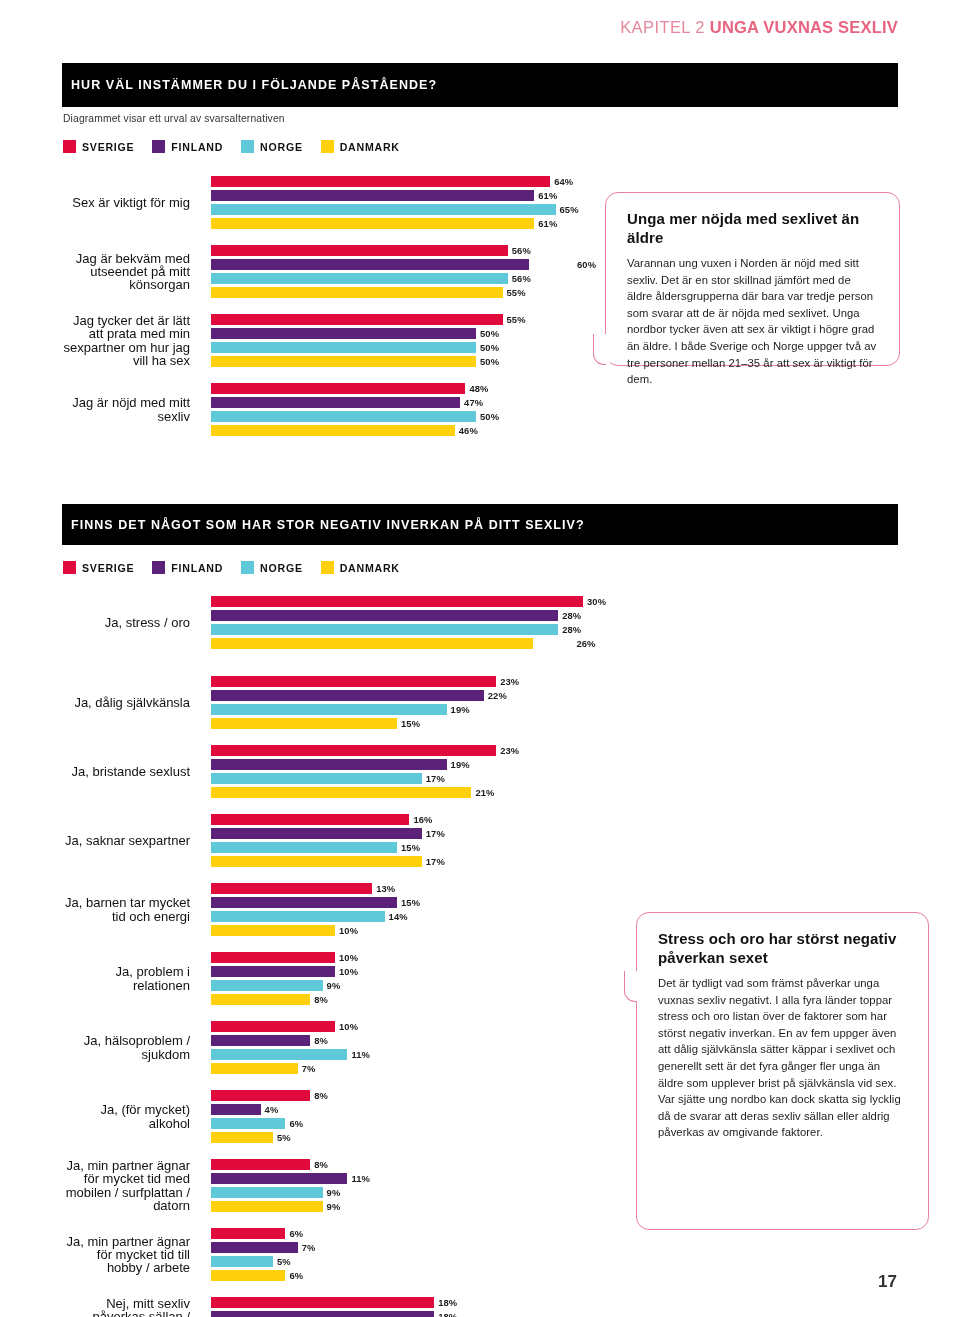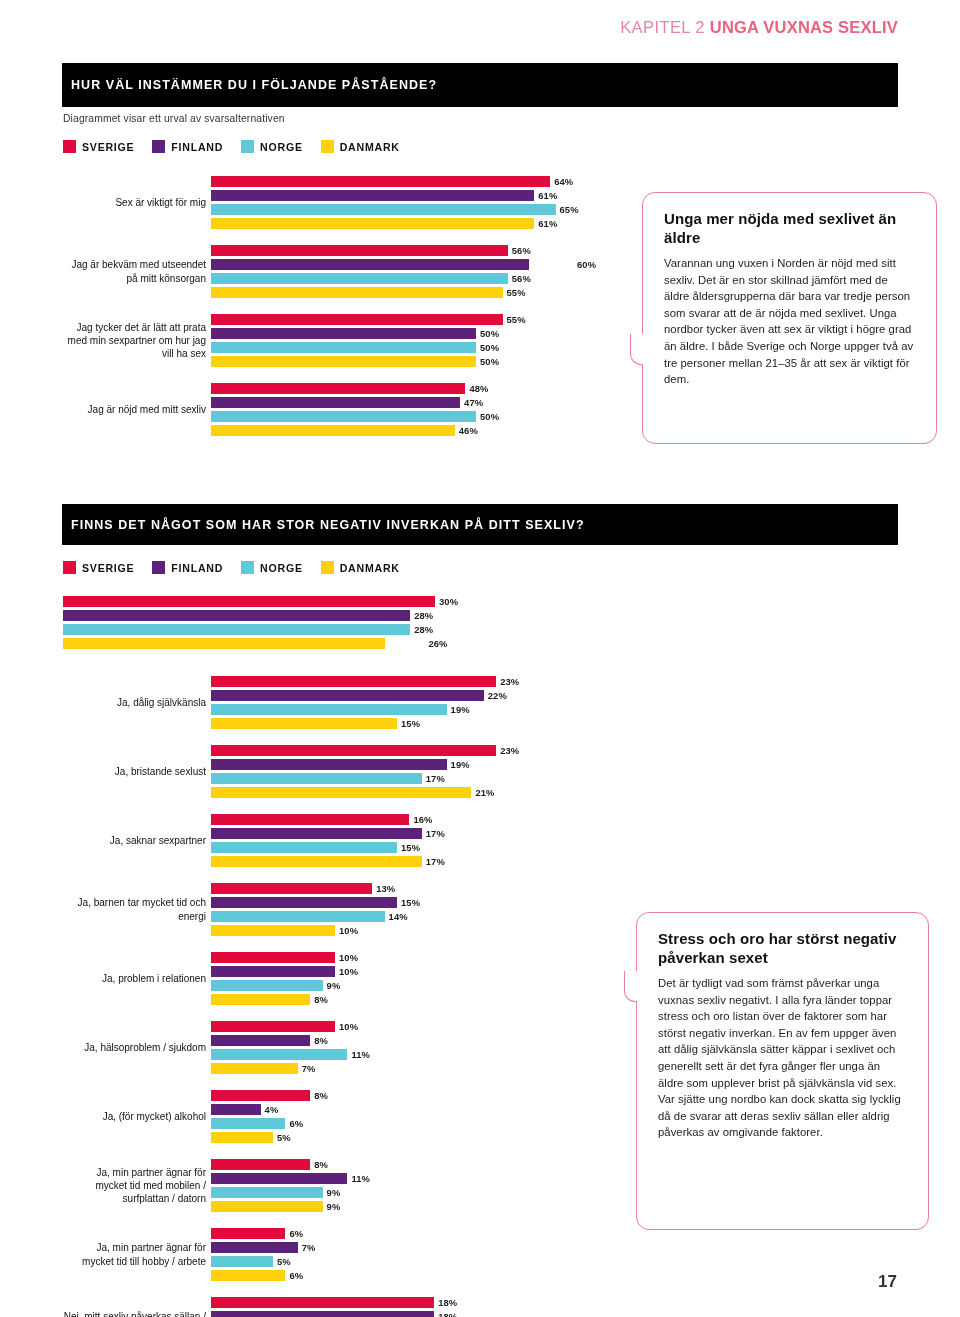--- a/index.html
+++ b/index.html
@@ -91,24 +91,24 @@
   }
   #chart1 { left: 63px; top: 176px; width: 560px; }
   #chart2 { left: 63px; top: 596px; width: 570px; }
 
   .group {
     display: flex;
     align-items: flex-start;
   }
   .group-label {
     text-align: right;
-    font-size: 10px;
+    font-size: 13px;
     line-height: 13.2px;
     color: #111;
-    padding-right: 5px;
+    padding-right: 21px;
     box-sizing: border-box;
     flex: 0 0 auto;
   }
   #chart1 .group-label { width: 148px; }
   #chart2 .group-label { width: 148px; }
 
   .bars { flex: 1 1 auto; }
 
   .bar-row {
     display: flex;
@@ -146,21 +146,21 @@
     color: #111;
     letter-spacing: .1px;
   }
   .callout p {
     margin: 0;
     font-size: 11.3px;
     line-height: 16.6px;
     color: #1d1d1d;
     letter-spacing: .05px;
   }
-  #callout1 { left: 642px; top: 192px; width: 295px; height: 252px; }
+  #callout1 { left: 605px; top: 192px; width: 295px; height: 174px; }
   #callout2 { left: 636px; top: 912px; width: 293px; height: 318px; }
 
   
   .tail {
     position: absolute;
     left: -13px;
     width: 15px;
     height: 30px;
     border-left: 1.6px solid #e8809a;
     border-bottom: 1.6px solid #e8809a;
@@ -331,20 +331,21 @@
       <span class="legend-swatch" style="background: rgb(95, 201, 217);"></span>
       <span class="legend-label">NORGE</span>
     </div>
     <div class="legend-item">
       <span class="legend-swatch" style="background: rgb(255, 209, 13);"></span>
       <span class="legend-label">DANMARK</span>
     </div>
   </div>
 <div class="chart" id="chart2">
     <div class="group" style="margin-bottom: 13px;">
+      <div class="group-label" style="padding-top: 0px; display: flex; align-items: center; justify-content: flex-end; min-height: 53px;">Ja, stress / oro</div>
       <div class="bars">
         <div class="bar-row" style="margin-bottom: 3px;">
           <div class="bar" style="background: rgb(224, 11, 60); width: 372px; height: 11px;"></div>
           <span class="bar-value">30%</span>
         </div>
         <div class="bar-row" style="margin-bottom: 3px;">
           <div class="bar" style="background: rgb(92, 34, 121); width: 347.2px; height: 11px;"></div>
           <span class="bar-value">28%</span>
         </div>
         <div class="bar-row" style="margin-bottom: 3px;">

